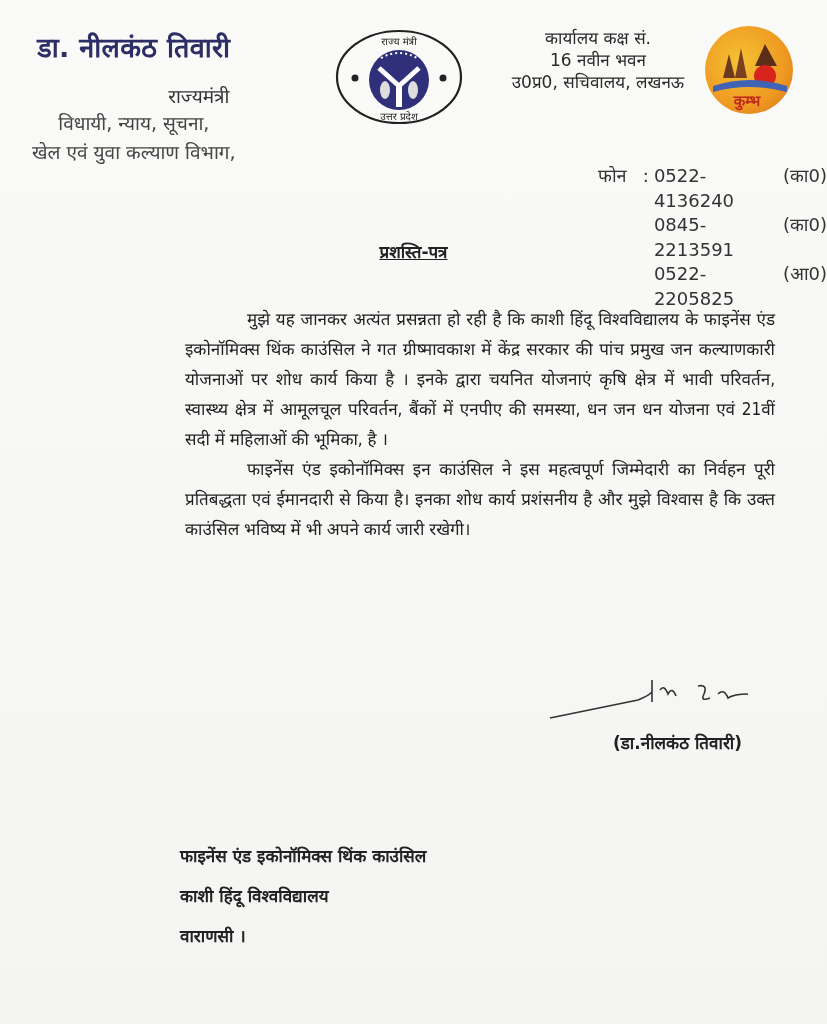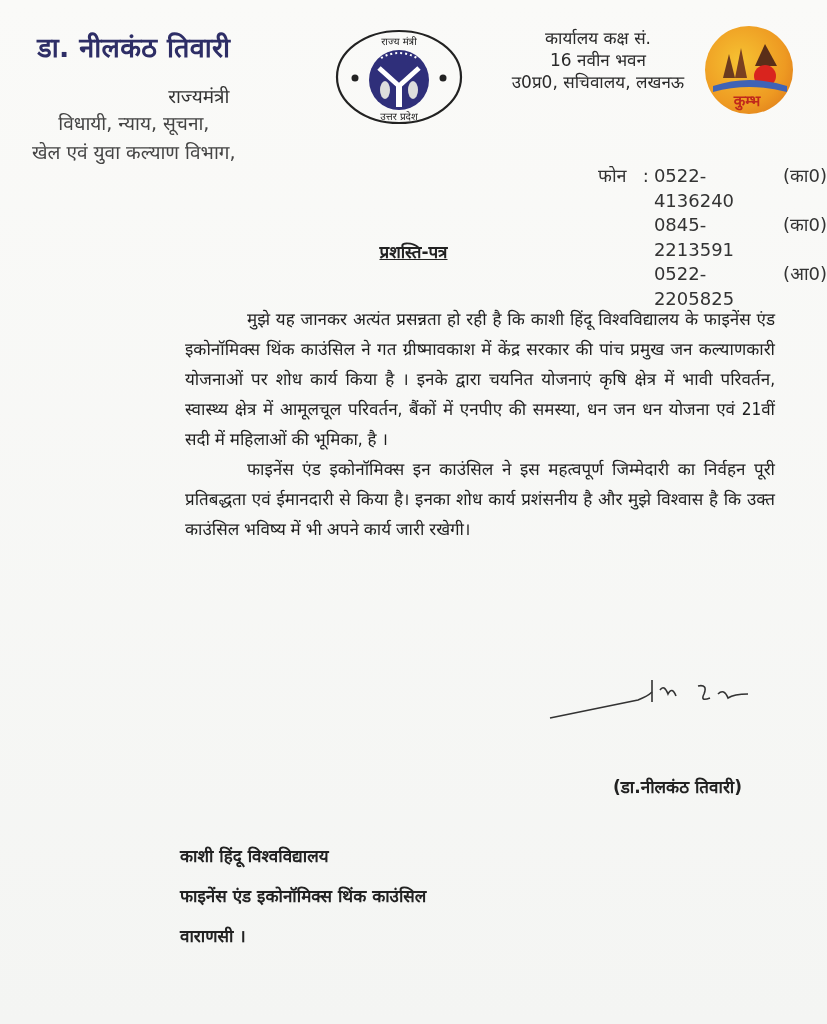--- a/index.html
+++ b/index.html
@@ -20,21 +20,21 @@
     .kumbh { position: absolute; left: 705px; top: 26px; width: 88px; height: 88px; border-radius: 50%;
       background: radial-gradient(circle at 40% 40%, #f6c232 0%, #ee9a22 60%, #d86f18 100%); overflow: hidden; }
     .phones { position: absolute; left: 598px; top: 124px; font-size: 18px; line-height: 24.5px; color: #333; margin-top: 40px; }
     .phones .row { display: flex; }
     .phones .lbl { width: 48px; }
     .phones .colon { width: 12px; }
     .title { position: absolute; left: 0; right: 0; top: 240px; text-align: center; font-size: 17px; font-weight: bold; text-decoration: underline; font-family: "DejaVu Sans", sans-serif; }
     .body-text { position: absolute; left: 185px; top: 288px; width: 590px; font-size: 17px; line-height: 30px; text-align: justify; color: #1e1e1e; font-family: "DejaVu Sans Condensed","DejaVu Sans", sans-serif; margin-top: 16px; }
     .body-text p { margin: 0; text-indent: 62px; }
     .sig { position: absolute; left: 548px; top: 672px; width: 240px; height: 60px; }
-    .signame { position: absolute; left: 613px; top: 731px; font-size: 17px; font-weight: bold; color: #222; margin-top: 44px; }
+    .signame { position: absolute; left: 613px; top: 731px; font-size: 17px; font-weight: bold; color: #222; }
     .addr { position: absolute; left: 180px; top: 836px; font-size: 17px; font-weight: bold; line-height: 40px; color: #222; }
   </style>
 </head>
 <body>
 
 <div class="page">
 
   <div class="hdr-left">
     <div class="hdr-name">डा. नीलकंठ तिवारी</div>
     <div class="hdr-title">राज्यमंत्री</div>
@@ -101,18 +101,18 @@
   <div class="sig">
     <svg width="240" height="60" viewBox="0 0 240 60">
       <path d="M2 46 Q50 36 90 28 Q100 24 104 20" stroke="#333" stroke-width="1.6" fill="none"></path>
       <path d="M104 8 L104 30 M112 18 Q116 12 120 22 Q124 14 128 24" stroke="#333" stroke-width="1.6" fill="none"></path>
       <path d="M150 14 Q160 12 156 22 Q152 30 162 26 M170 22 Q176 16 180 26 Q186 22 200 22" stroke="#333" stroke-width="1.6" fill="none"></path>
     </svg>
   </div>
   <div class="signame">(डा.नीलकंठ तिवारी)</div>
 
   <div class="addr">
+    <div>फाइनेंस एंड इकोनॉमिक्स थिंक काउंसिल</div>
     <div>काशी हिंदू विश्वविद्यालय</div>
-    <div>फाइनेंस एंड इकोनॉमिक्स थिंक काउंसिल</div>
     <div>वाराणसी ।</div>
   </div>
 
 </div>
 
 </body></html>

